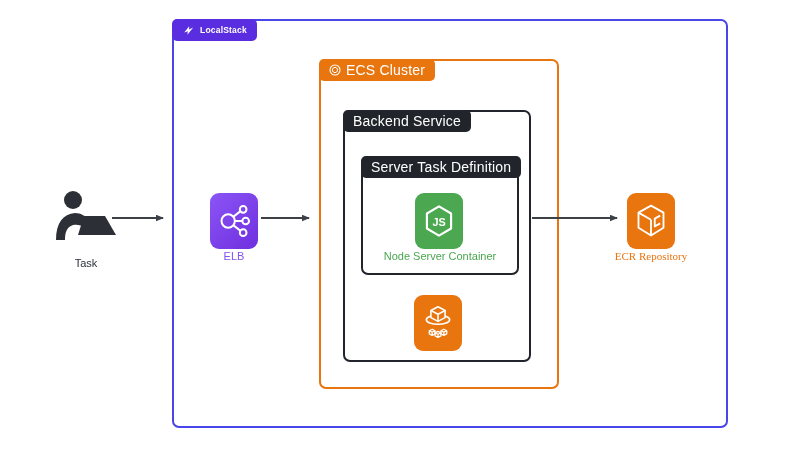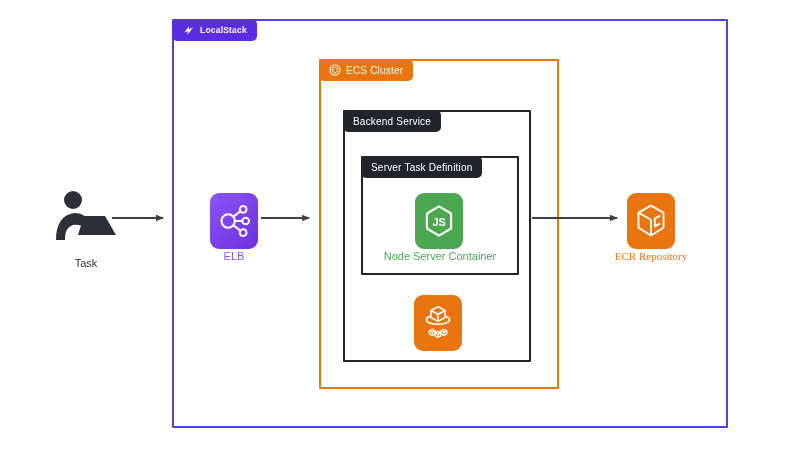--- a/index.html
+++ b/index.html
@@ -1,29 +1,29 @@
 <!DOCTYPE html>
 <html style="--localstack-tab: #5A2DE0; --localstack-border: #4945E9; --aws-orange: #E8750E; --dark: #21252B; --node-green: #4BA750; --elb-purple-light: #8B55F6; --elb-purple-dark: #6F2FDE; --elb-label: #7F53EE; --arrow: #3C4148; --text-dark: #2C3036; --white: #FFFFFF;"><head>
 <meta charset="utf-8">
 <style>
   html,body { margin:0; padding:0; background:#ffffff; }
   .canvas {
     position:relative; width:800px; height:450px; background:#ffffff;
     font-family:"Liberation Sans", sans-serif; overflow:hidden;
   }
-  .box { position:absolute; box-sizing:border-box; border-radius:1px; background:transparent; }
+  .box { position:absolute; box-sizing:border-box; border-radius:7px; background:transparent; }
   #localstack-box { left:172px; top:19px; width:556px; height:409px; border:2px solid var(--localstack-border); }
   #ecs-cluster-box { left:319px; top:59px; width:240px; height:330px; border:2px solid var(--aws-orange); }
   #backend-service-box { left:343px; top:110px; width:188px; height:252px; border:2px solid var(--dark); }
   #task-def-box { left:361px; top:156px; width:158px; height:119px; border:2px solid var(--dark); }
 
   .tab {
     position:absolute; left:-2px; top:-2px; display:flex; align-items:center; gap:5px;
     height:22px; padding:0 10px; border-radius:5px; color:#ffffff; white-space:nowrap;
-    font-size:10px; letter-spacing:.2px;
+    font-size:14px; letter-spacing:.2px;
   }
   .tab.localstack { background:var(--localstack-tab); font-weight:bold; font-size:8.5px; }
   .tab.orange { background:var(--aws-orange); }
   .tab.dark { background:var(--dark); }
 
   .svc-icon {
     position:absolute; width:48px; height:56px; border-radius:9px;
     display:flex; align-items:center; justify-content:center;
   }
   #elb-icon { left:210px; top:193px; background:linear-gradient(135deg, var(--elb-purple-light), var(--elb-purple-dark)); }

